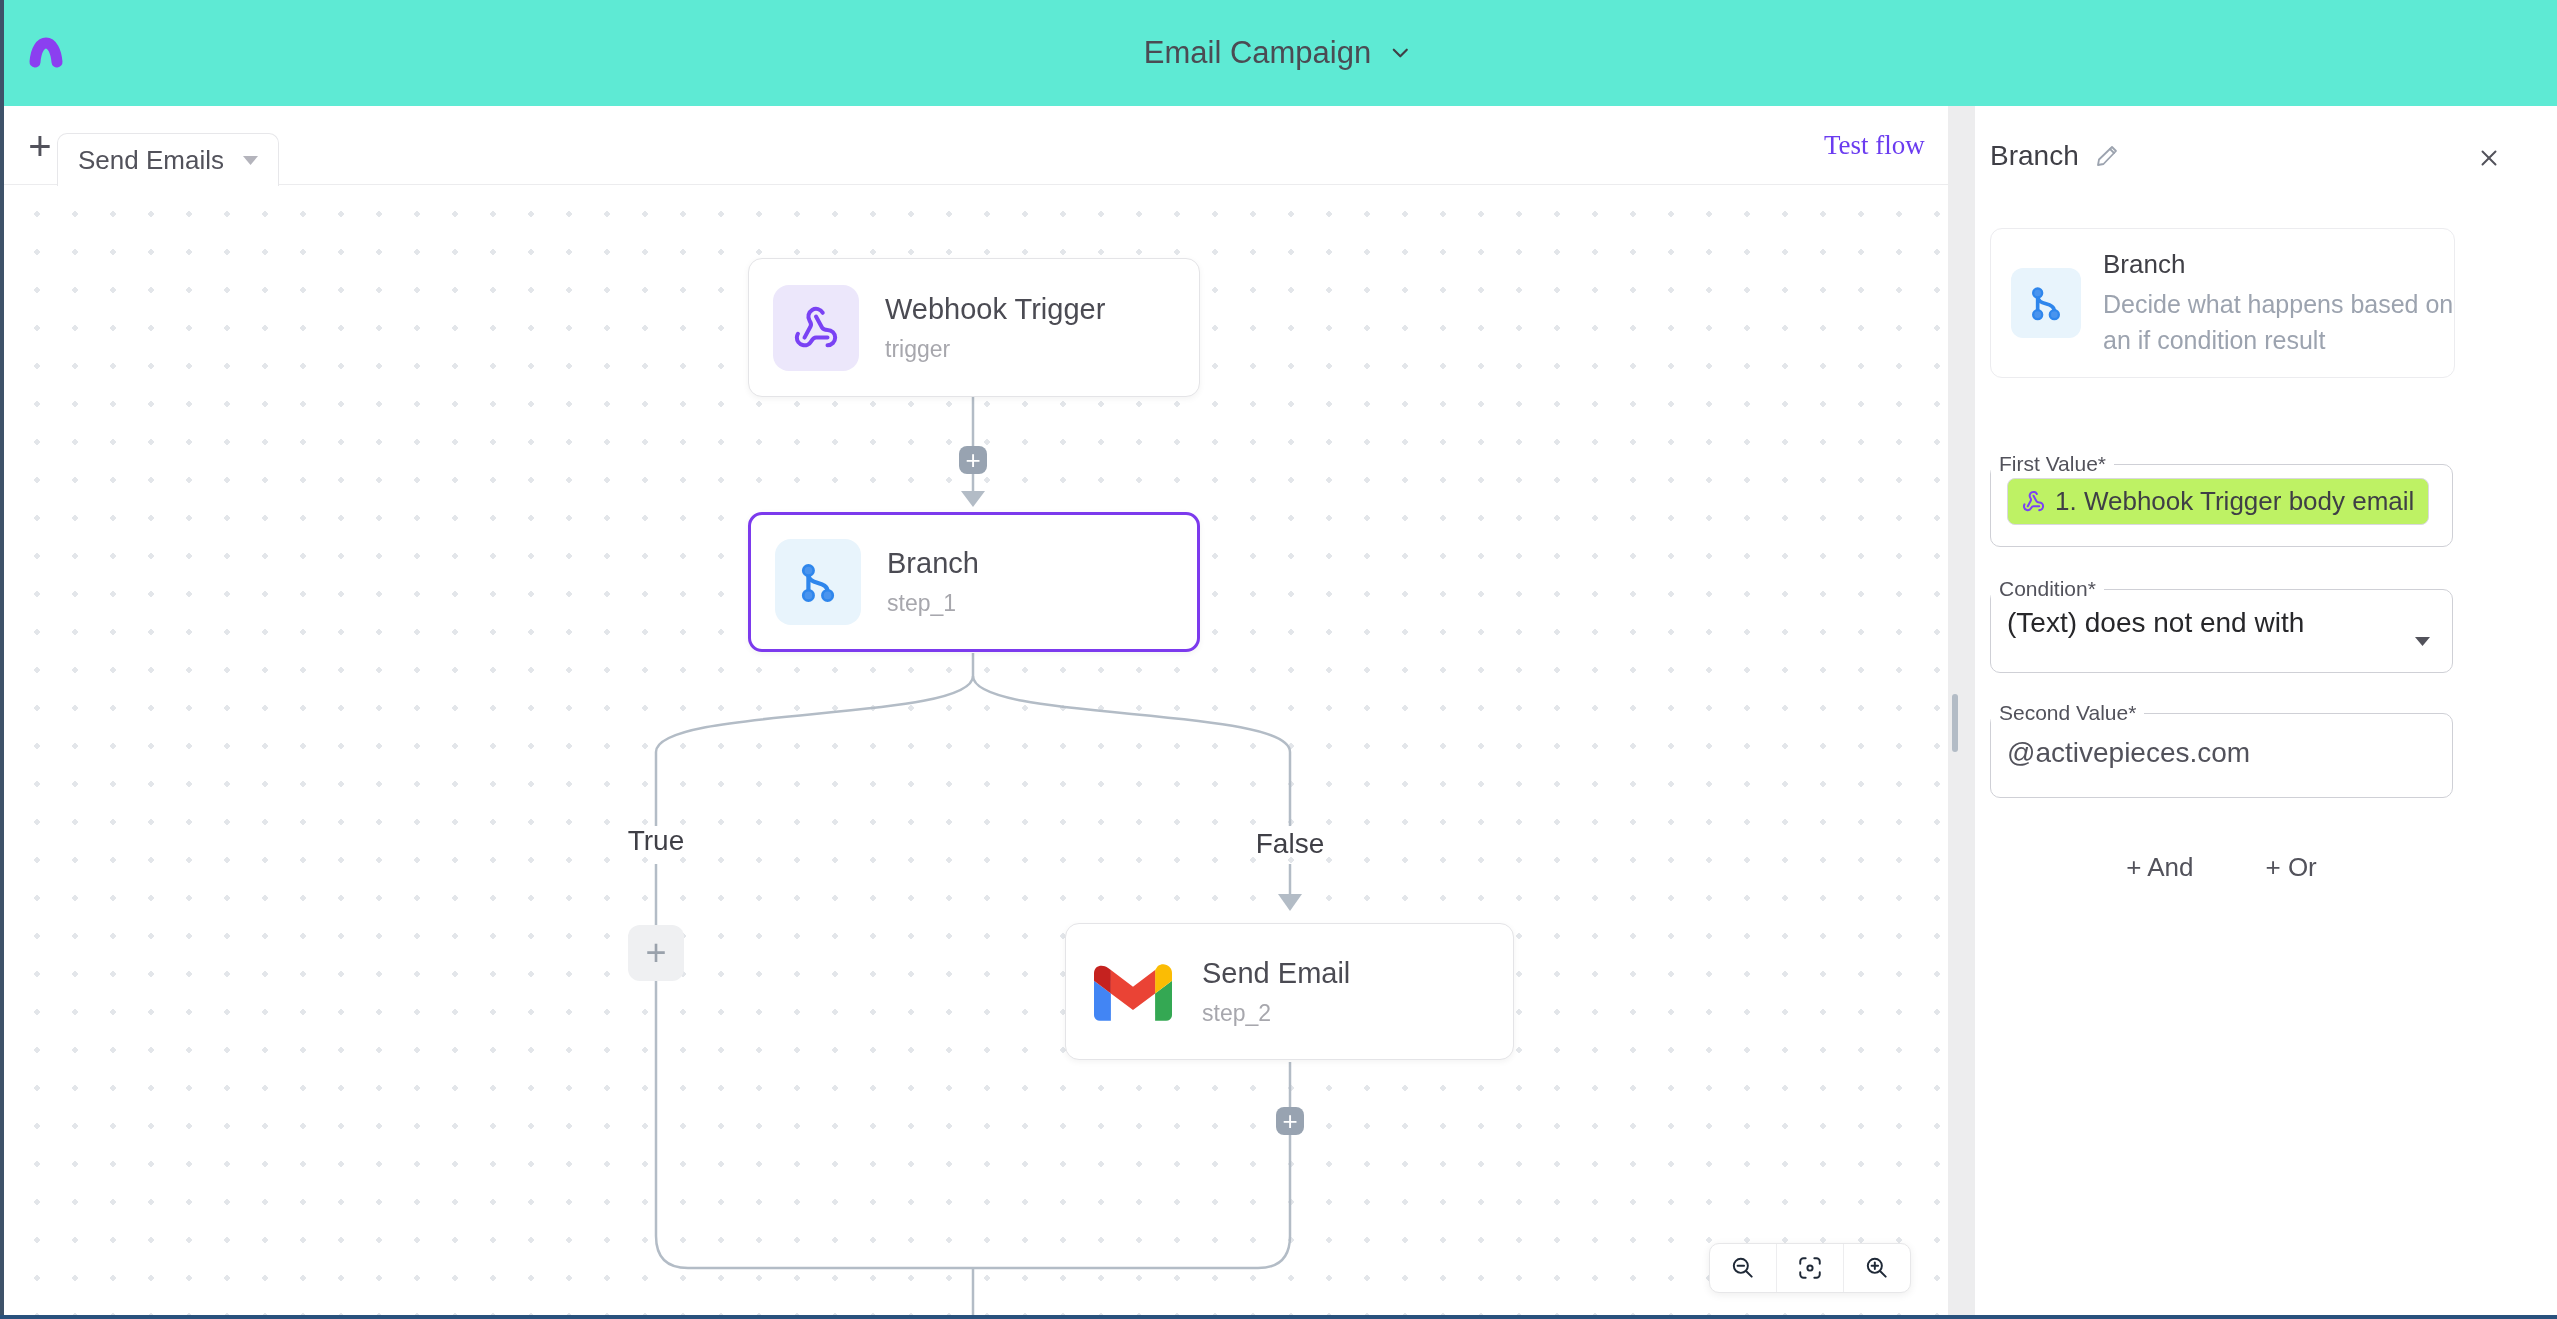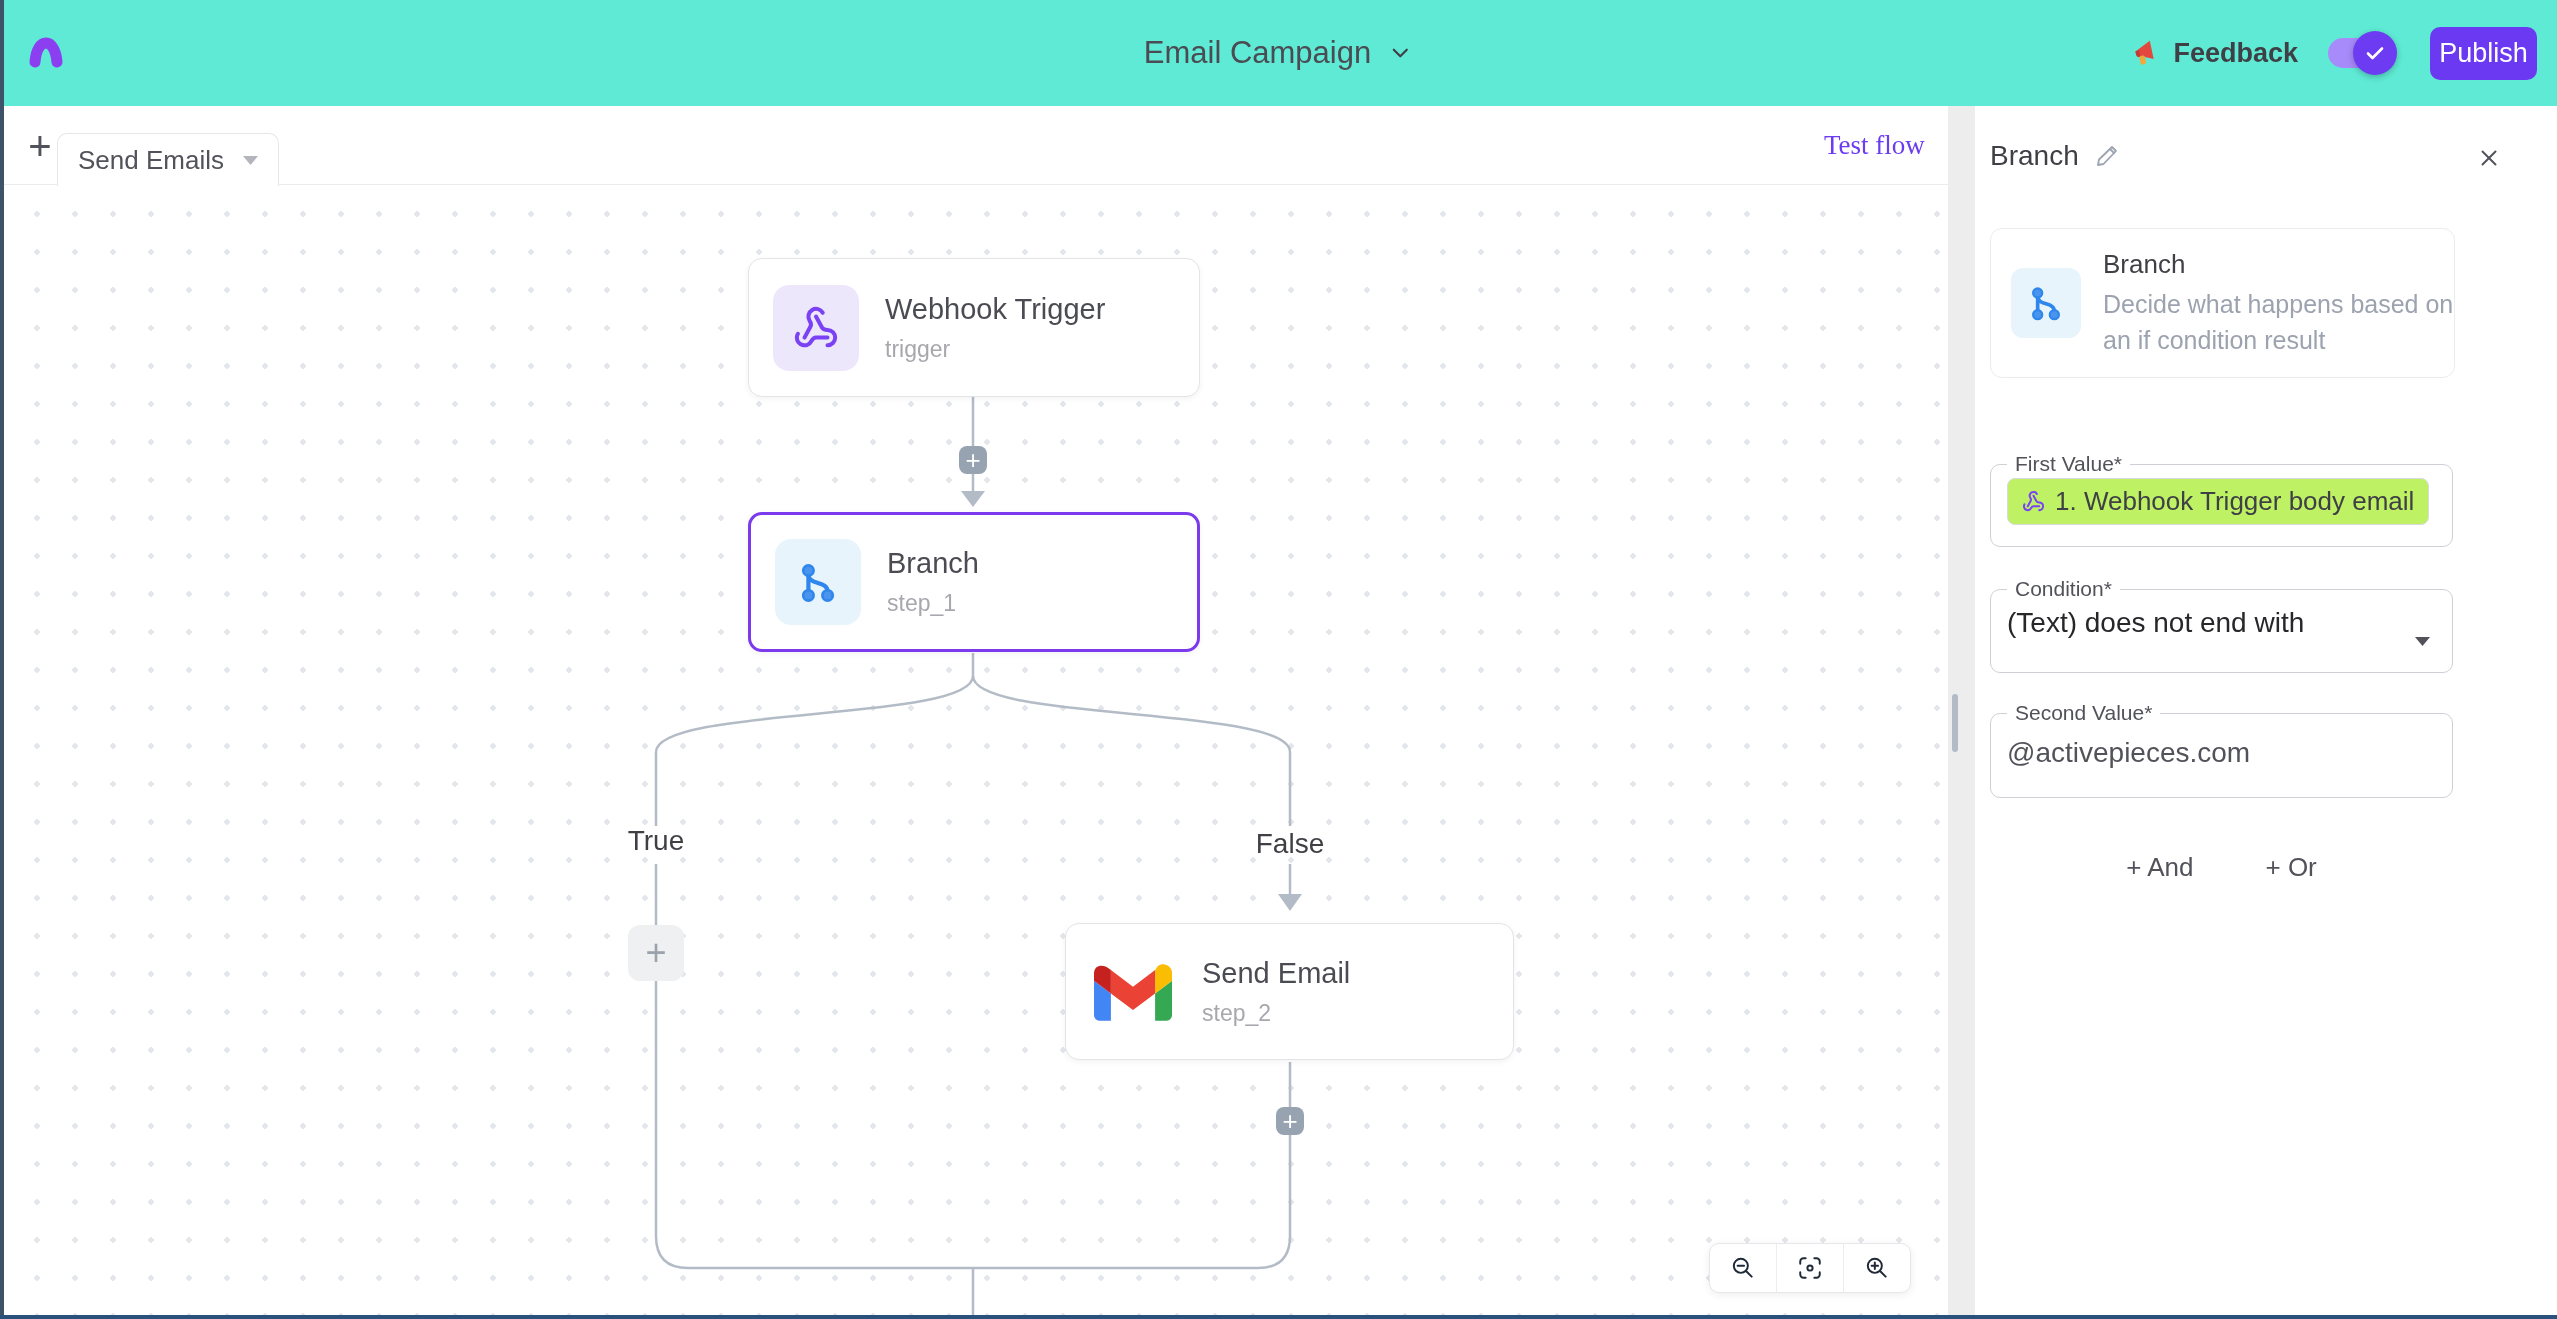--- a/index.html
+++ b/index.html
@@ -79,21 +79,21 @@
   .panel-title { font-size:28px; color:#3f3f46; }
   .panel-close { position:absolute; left:497px; top:36px; background:none; border:none; cursor:pointer; }
 
   .step-card { position:absolute; left:15px; top:122px; width:465px; height:150px; border:1px solid #ececef;
                border-radius:12px; display:flex; align-items:center; gap:22px; padding:0 20px; }
   .card-tile { width:70px; height:70px; border-radius:12px; background:#e8f4fc; display:flex; align-items:center; justify-content:center; flex:none; }
   .card-title { font-size:26px; color:#3f3f46; margin-bottom:6px; }
   .card-desc  { font-size:25px; color:#9ca3af; line-height:36px; width:374px; }
 
   .fs { position:absolute; left:15px; width:463px; border:1px solid #cfd0d6; border-radius:10px; }
-  .fs legend { font-size:21px; color:#52525b; margin-left:16px; padding:0 8px; }
+  .fs legend { font-size:21px; color:#52525b; padding:0 8px; }
   .fs-first  { top:346px; height:95px; }
   .fs-cond   { top:471px; height:96px; cursor:pointer; }
   .fs-second { top:595px; height:97px; }
   .token { display:inline-flex; align-items:center; gap:10px; margin:2px 0 0 16px; padding:7px 14px;
            background:#bef264; border:1px solid #d9d9de; border-radius:8px; }
   .token-text { font-size:26px; color:#3f3f46; }
   .cond-value { margin:6px 0 0 16px; font-size:28px; color:#27272a; }
   .cond-caret { position:absolute; right:22px; top:36px; }
   .second-value { margin:12px 0 0 16px; font-size:28px; color:#52525b; }
 
@@ -106,41 +106,20 @@
 
 <div class="header">
   <svg class="logo" viewBox="0 0 40 40">
     <path d="M9 30 C10 17 15 11 20 11 C26 11 30 19 31 30" stroke="#8b3ff0" stroke-width="11" stroke-linecap="round" fill="none"></path>
   </svg>
   <div class="flow-title">
     <span>Email Campaign</span>
     <svg width="26" height="26" viewBox="0 0 24 24">
       <path d="M6 9l6 6 6-6" stroke="#3f3f46" stroke-width="2" fill="none" stroke-linecap="round" stroke-linejoin="round"></path>
     </svg>
-  </div>
-  <div class="hdr-right">
-    <div class="feedback">
-      <svg width="30" height="30" viewBox="0 0 24 24">
-        <g transform="rotate(-12 12 12)">
-          <path d="M4 9 L17 3 V18 L4 12 Z" fill="#e2483d"></path>
-          <path d="M4 9 v3 a2 2 0 0 0 2 2 l1 .4 V8.5 Z" fill="#c23a31"></path>
-          <rect x="6" y="13.5" width="4.5" height="7" rx="1.5" fill="#f2a93b"></rect>
-        </g>
-      </svg>
-      <span>Feedback</span>
-    </div>
-    <div class="toggle">
-      <div class="track"></div>
-      <div class="thumb">
-        <svg width="24" height="24" viewBox="0 0 24 24">
-          <path d="M5 12.5l4.5 4.5L19 7.5" stroke="#fff" stroke-width="2.6" fill="none" stroke-linecap="round" stroke-linejoin="round"></path>
-        </svg>
-      </div>
-    </div>
-    <button class="publish-btn">Publish</button>
   </div>
 </div>
 
 <div class="tabbar">
   <button class="add-tab">+</button>
   <div class="tab">
     <span class="tab-label">Send Emails</span>
     <svg class="tab-caret" width="15" height="9" viewBox="0 0 15 9">
       <polygon points="0,0 15,0 7.5,9" fill="#b4b4bc"></polygon>
     </svg>

